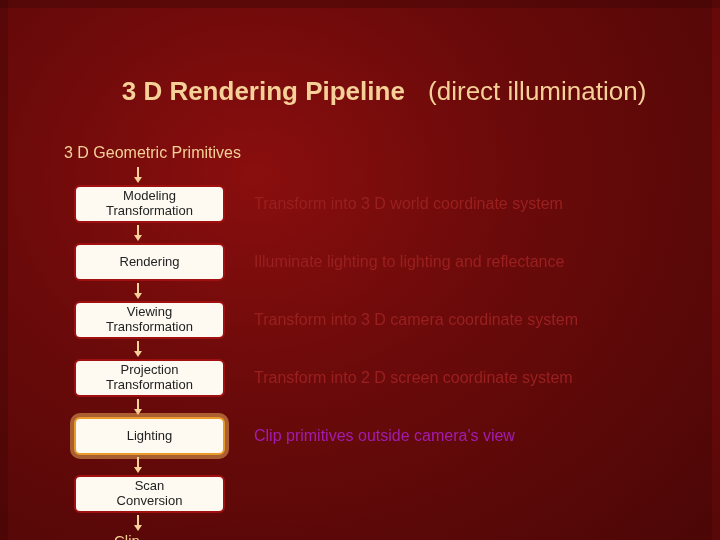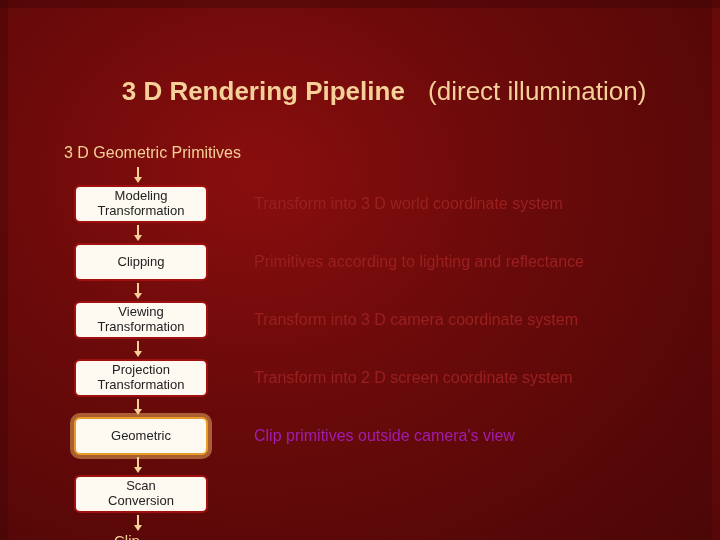--- a/index.html
+++ b/index.html
@@ -25,21 +25,21 @@
   .input-label {
     position: absolute;
     top: 120px;
     left: 40px;
     color: #f5d098;
     font-size: 16px;
   }
   .stage-box {
     position: absolute;
     left: 50px;
-    width: 134px;
+    width: 151px;
     height: 38px;
     background: #fefaf2;
     border: 2px solid #a01010;
     border-radius: 6px;
     display: flex;
     align-items: center;
     justify-content: center;
     text-align: center;
     font-size: 13px;
     line-height: 1.15;
@@ -94,39 +94,39 @@
 
 <div class="arrow" style="top:143px;"></div>
 
 <div class="stage-box" style="top:161px;">
     <span>Modeling<br>Transformation</span>
   </div>
 <div class="desc muted" style="top:161px;">Transform into 3 D world coordinate system</div>
 <div class="arrow" style="top:201px;"></div>
 
 <div class="stage-box" style="top:219px;">
-    <span>Clipping</span>
+    <span>Rendering</span>
   </div>
-<div class="desc muted" style="top:219px;">Primitives according to lighting and reflectance</div>
+<div class="desc muted" style="top:219px;">Illuminate lighting to lighting and reflectance</div>
 <div class="arrow" style="top:259px;"></div>
 
 <div class="stage-box" style="top:277px;">
     <span>Viewing<br>Transformation</span>
   </div>
 <div class="desc muted" style="top:277px;">Transform into 3 D camera coordinate system</div>
 <div class="arrow" style="top:317px;"></div>
 
 <div class="stage-box" style="top:335px;">
     <span>Projection<br>Transformation</span>
   </div>
 <div class="desc muted" style="top:335px;">Transform into 2 D screen coordinate system</div>
 <div class="arrow" style="top:375px;"></div>
 
 <div class="stage-box highlight" style="top:393px;">
-    <span>Geometric</span>
+    <span>Lighting</span>
   </div>
 <div class="desc bright" style="top:393px;">Clip primitives outside camera's view</div>
 <div class="arrow" style="top:433px;"></div>
 
 <div class="stage-box" style="top:451px;">
     <span>Scan<br>Conversion</span>
   </div>
 <div class="arrow" style="top:491px;"></div>
 
 <div class="output-label" style="top:508px;">Clip</div>

